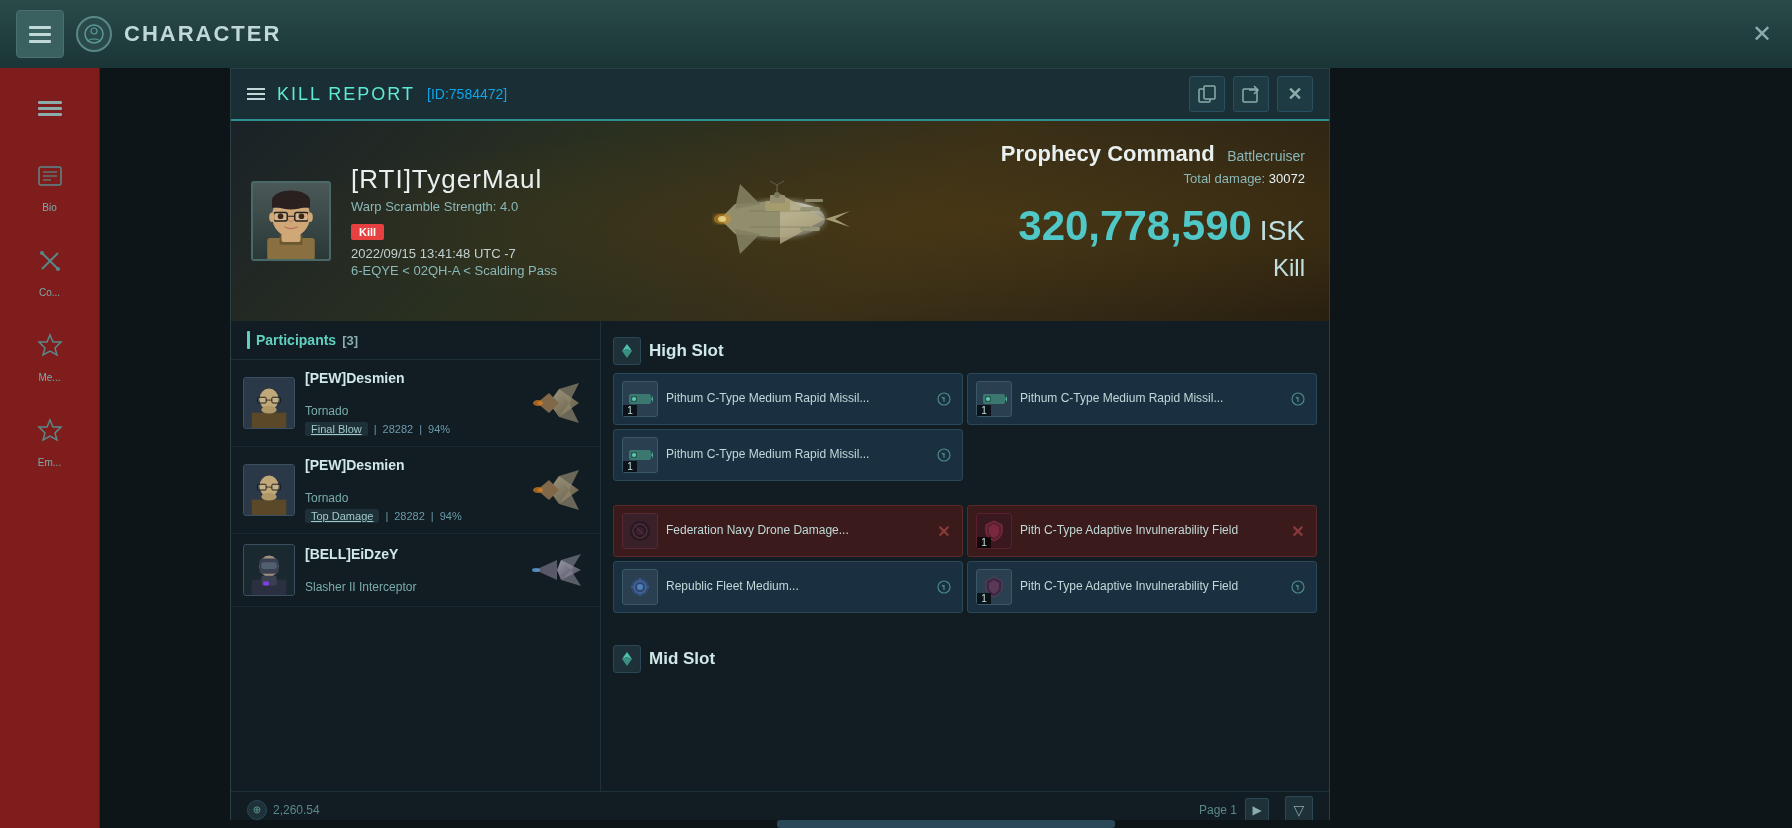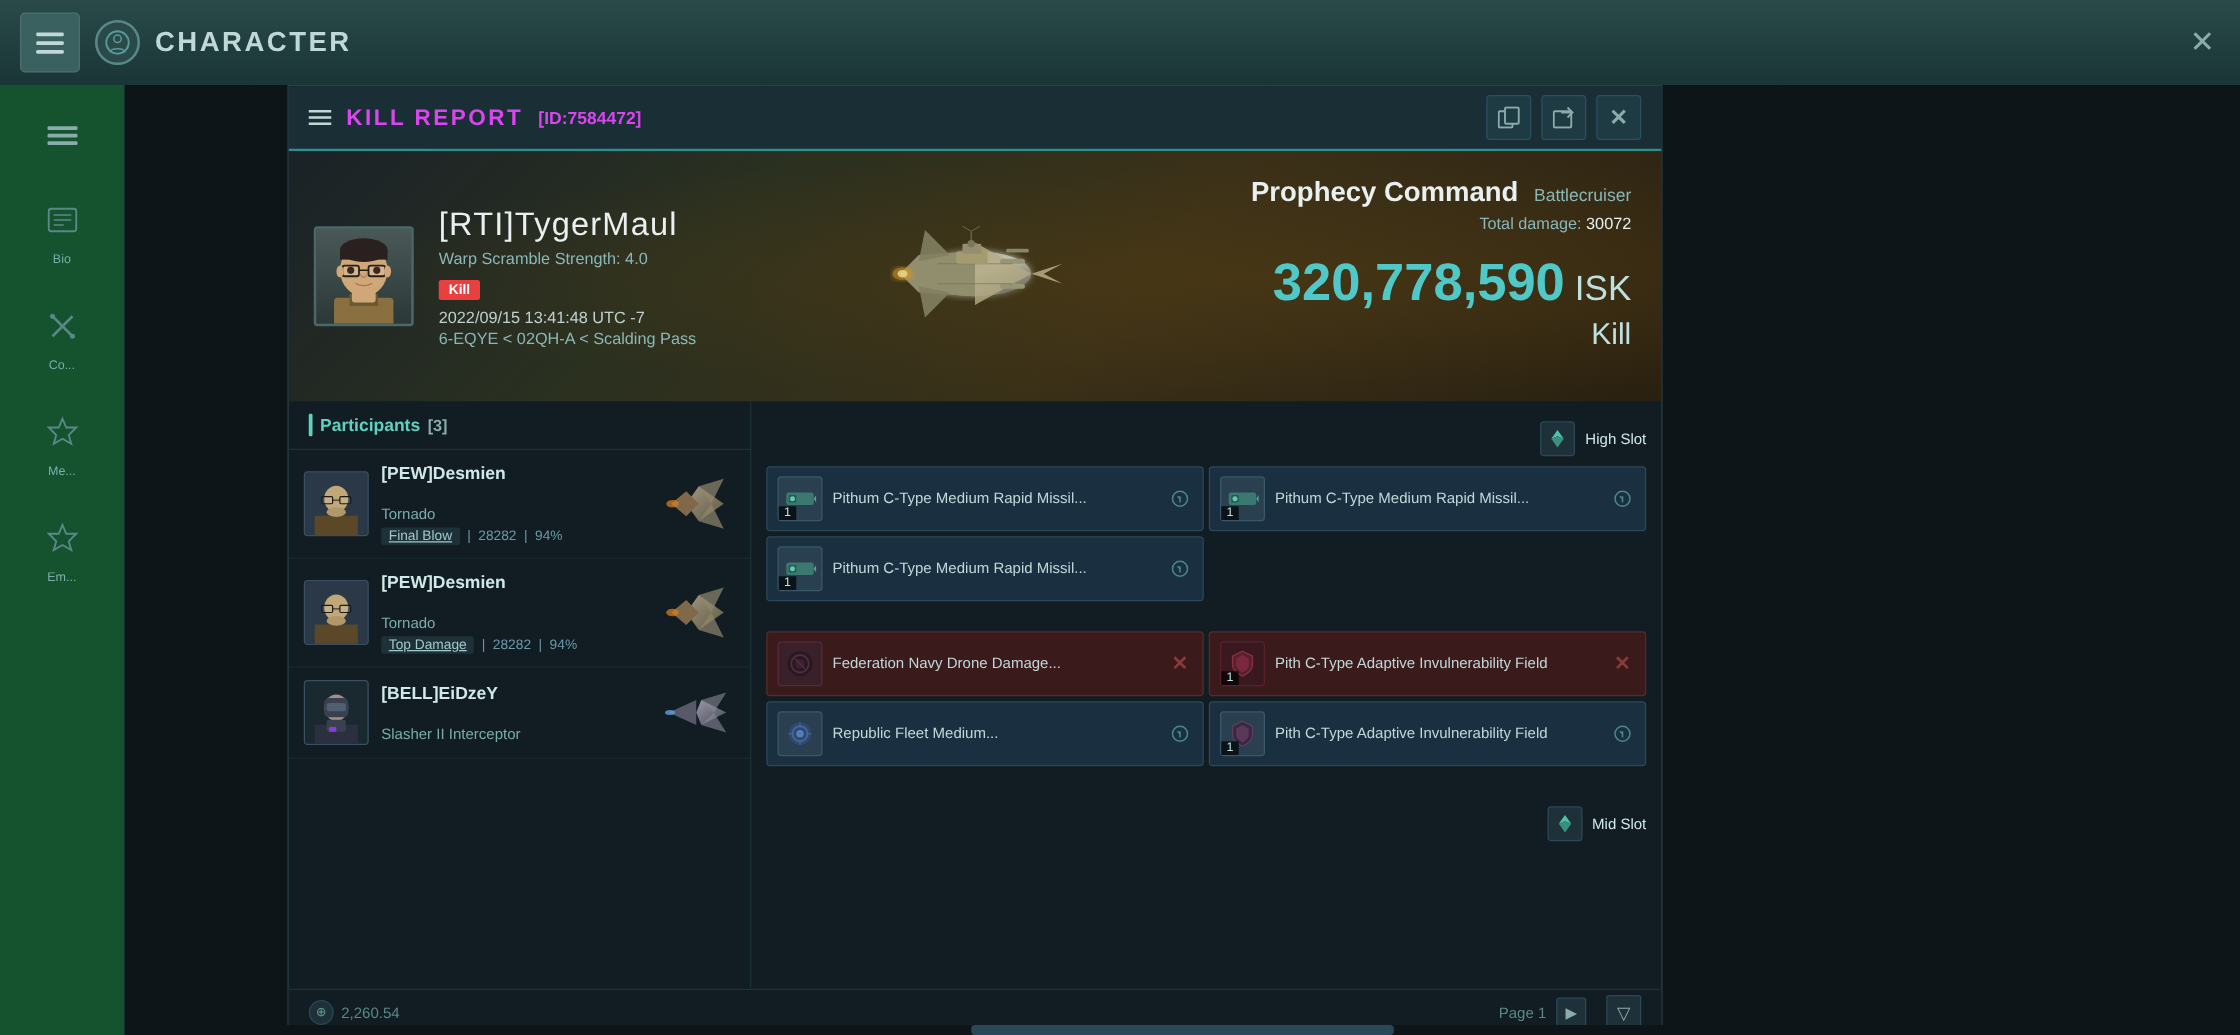--- a/index.html
+++ b/index.html
@@ -80,21 +80,21 @@
       cursor: pointer;
     }
 
     
     .sidebar {
       position: absolute;
       top: 68px;
       left: 0;
       width: 100px;
       bottom: 0;
-      background: #14532d;
+      background: #7f1d1d;
       border-right: 1px solid #1e2e35;
       display: flex;
       flex-direction: column;
       align-items: center;
       padding-top: 10px;
       gap: 8px;
     }
 
     .sidebar-item {
       width: 70px;
@@ -168,30 +168,30 @@
       cursor: pointer;
     }
 
     .panel-menu-line {
       width: 18px; height: 2px;
       background: #c0d8d8;
     }
 
     .panel-title {
       font-size: 18px;
-      font-weight: bold;
-      color: #d946ef;
+      font-weight: normal;
+      color: #5eead4;
       letter-spacing: 2px;
       text-transform: uppercase;
     }
 
     .panel-title-id {
       font-size: 14px;
-      color: #d946ef;
-      font-weight: bold;
+      color: #0ea5e9;
+      font-weight: normal;
     }
 
     .panel-header-btns {
       margin-left: auto;
       display: flex;
       gap: 8px;
     }
 
     .panel-btn {
       width: 36px; height: 36px;
@@ -458,24 +458,23 @@
 
     .slot-section {
       padding: 8px 12px;
     }
 
     .slot-header {
       display: flex;
       align-items: center;
       gap: 8px;
       padding: 8px 0;
-      font-size: 12px;
-      font-weight: normal;
+      font-size: 17px;
+      font-weight: bold;
       color: #d0e8e8;
-      justify-content: flex-end;
     }
 
     .slot-icon {
       width: 28px; height: 28px;
       background: #1e3038;
       border: 1px solid #2a4858;
       border-radius: 3px;
       display: flex; align-items: center; justify-content: center;
       font-size: 14px;
     }

